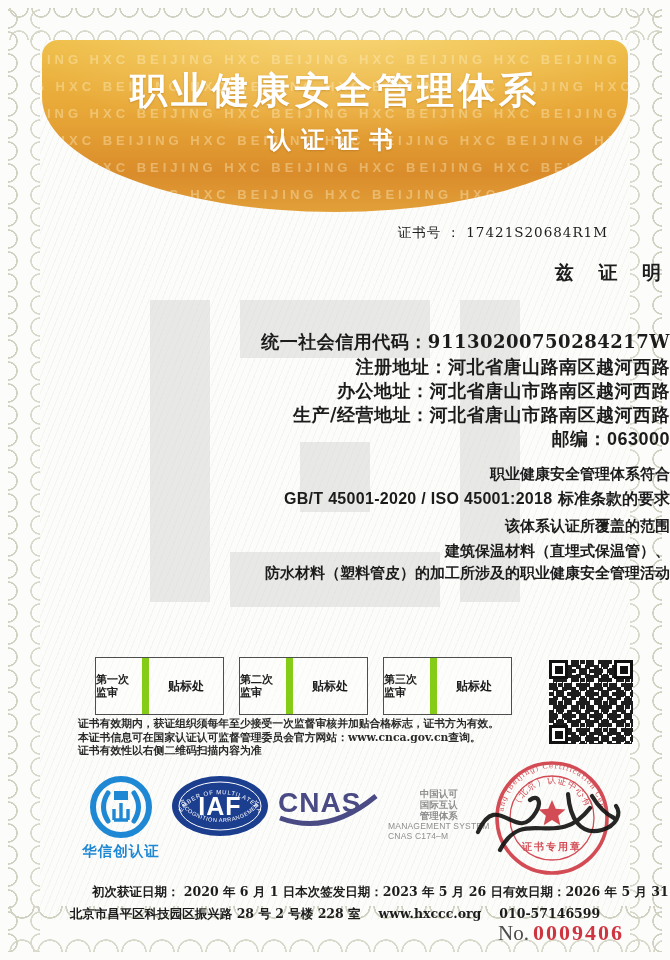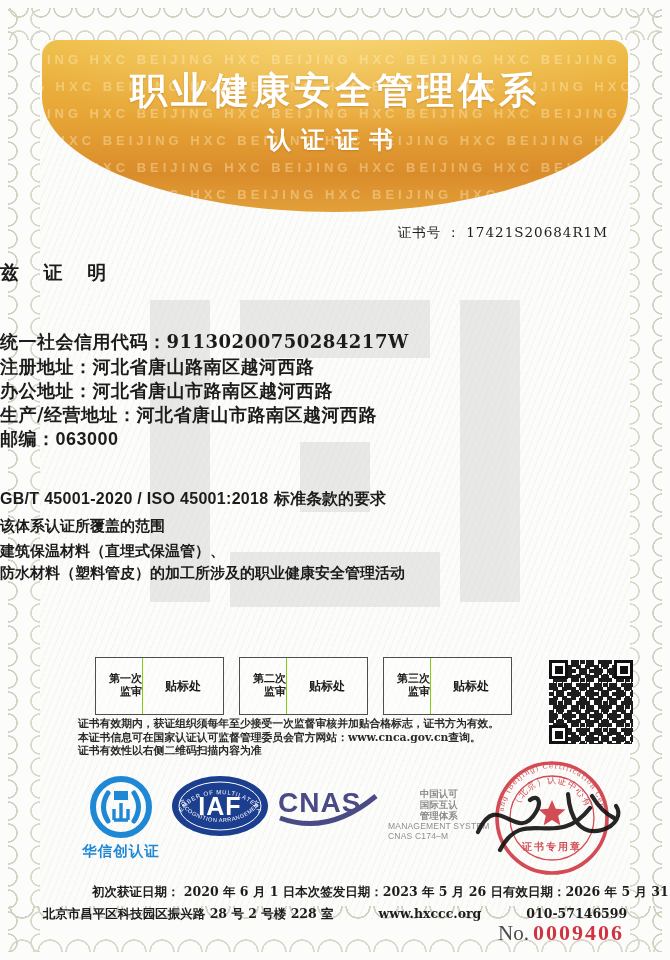--- a/index.html
+++ b/index.html
@@ -53,39 +53,39 @@
   
   .wm-glyph { position:absolute; left:115px; top:290px; width:440px; height:372px; z-index:1; opacity:0.5; }
   .wm-glyph div { position:absolute; background:#d5d5d3; }
   .wm-r1 { left:35px;  top:10px;  width:60px;  height:302px; }
   .wm-r2 { right:35px; top:10px;  width:60px;  height:302px; }
   .wm-r3 { left:125px; top:10px;  width:190px; height:58px; }
   .wm-r4 { left:185px; top:152px; width:70px;  height:70px; }
   .wm-r5 { left:115px; top:262px; width:210px; height:55px; }
 
   
-  .abs { position:absolute; left:0; right:0; z-index:4; text-align:left; }
+  .abs { position:absolute; left:0; right:0; z-index:4; text-align:right; }
   .cert-no { position:absolute; top:224px; right:62px; z-index:4; font-size:13.5px; letter-spacing:1px; }
   .certify { top:260px; font-size:19px; font-weight:700; letter-spacing:9px; }
   .company { top:292px; font:700 21px "Liberation Sans",sans-serif; letter-spacing:2px; }
   .b14 { font-size:18px; font-weight:700; letter-spacing:0.5px; }
   .credit { top:330px; } .regaddr { top:355px; } .offaddr { top:379px; } .prodaddr { top:403px; }
   .postcode { top:427px; font-family:"Liberation Sans",sans-serif; }
   .compliance { top:465px; font-size:15px; font-weight:700; }
   .standard { top:489px; font-size:16px; font-weight:700; }
   .standard .code { font-family:"Liberation Sans",sans-serif; letter-spacing:0.3px;margin-top:40px; }
   .scopehead { top:517px; font-size:15px; font-weight:700; }
   .scope1 { top:542px; font-size:15px; font-weight:700; }
   .scope2 { top:564px; font-size:15px; font-weight:700; }
 
   
   .audits { position:absolute; left:95px; top:657px; z-index:4; display:flex; gap:15px; }
   .abox { width:127px; height:56px; border:1px solid #4e4e4e; display:flex; background:rgba(255,255,255,0.4); }
-  .abox .lcell { width:46px; border-right:1px solid #84cc16; display:flex; flex-direction:column;
-    align-items:flex-end; justify-content:center; font-size:11px; font-weight:600; line-height:13px;font-family:Liberation Mono, monospace; }
+  .abox .lcell { width:46px; border-right:7px solid #84cc16; display:flex; flex-direction:column;
+    align-items:flex-start; justify-content:center; font-size:11px; font-weight:600; line-height:13px; }
   .abox .rcell { flex:1; display:flex; align-items:center; justify-content:center; font-size:12px; font-weight:600; }
 
   .notes { position:absolute; left:78px; top:717px; z-index:4; }
   .notes div { font-size:10.8px; line-height:13.5px; font-weight:600; white-space:nowrap; color:#2a2a2a; }
 
   
   .qr { position:absolute; left:549px; top:660px; width:84px; height:84px; z-index:4;
     background:
       repeating-conic-gradient(#1d1d1d 0% 25%, transparent 0% 50%),
       repeating-conic-gradient(#1d1d1d 0% 25%, #fff 0% 50%);
@@ -103,21 +103,21 @@
   .cnas-logo { position:absolute; left:276px; top:28px; }
   .accr { position:absolute; left:388px; top:32px; font-family:"Liberation Sans",sans-serif; color:#8e8e8e; }
   .accr .cn { font-size:9.5px; line-height:11px; font-weight:700;text-align:center; }
   .accr .en { font-size:8.5px; line-height:10px; letter-spacing:0.2px; }
   .stamp { position:absolute; left:472px; top:-2px; }
 
   
   .dates { position:absolute; left:92px; right:58px; top:884px; z-index:4; display:flex;
     justify-content:space-between; font-size:12.5px; font-weight:700; white-space:nowrap; }
   .addr-row { position:absolute; left:0; right:0; top:906px; z-index:4; display:flex;
-    justify-content:center; gap:45px; font-size:12.5px; font-weight:700; white-space:nowrap; }
+    justify-content:center; gap:18px; font-size:12.5px; font-weight:700; white-space:nowrap; }
   .serial { position:absolute; right:46px; top:920px; z-index:5; font-family:Liberation Serif, serif; }
   .serial .lbl { font-size:21px; color:#4d4d4d; }
   .serial .val { font-size:22px; font-weight:600; color:#cf3540; letter-spacing:2px; }
 </style>
 </head>
 <body>
 
 <div class="cert">
 
   <div class="texture"></div>
@@ -153,20 +153,21 @@
     <div class="wm-r4"></div>
       <div class="wm-r5"></div>
   </div>
 
   <div class="abs certify">兹 证 明</div>
   <div class="abs b14 credit">统一社会信用代码：91130200750284217W</div>
   <div class="abs b14 regaddr">注册地址：河北省唐山路南区越河西路</div>
   <div class="abs b14 offaddr">办公地址：河北省唐山市路南区越河西路</div>
   <div class="abs b14 prodaddr">生产/经营地址：河北省唐山市路南区越河西路</div>
   <div class="abs b14 postcode">邮编：063000</div>
+  <div class="abs compliance">职业健康安全管理体系符合</div>
   <div class="abs standard">
     <span class="code">GB/T 45001-2020 / ISO 45001:2018</span><span> 标准条款的要求</span>
   </div>
   <div class="abs scopehead">该体系认证所覆盖的范围</div>
   <div class="abs scope1">建筑保温材料（直埋式保温管）、</div>
   <div class="abs scope2">防水材料（塑料管皮）的加工所涉及的职业健康安全管理活动</div>
 
   <div class="audits">
     <div class="abox">
       <div class="lcell">

